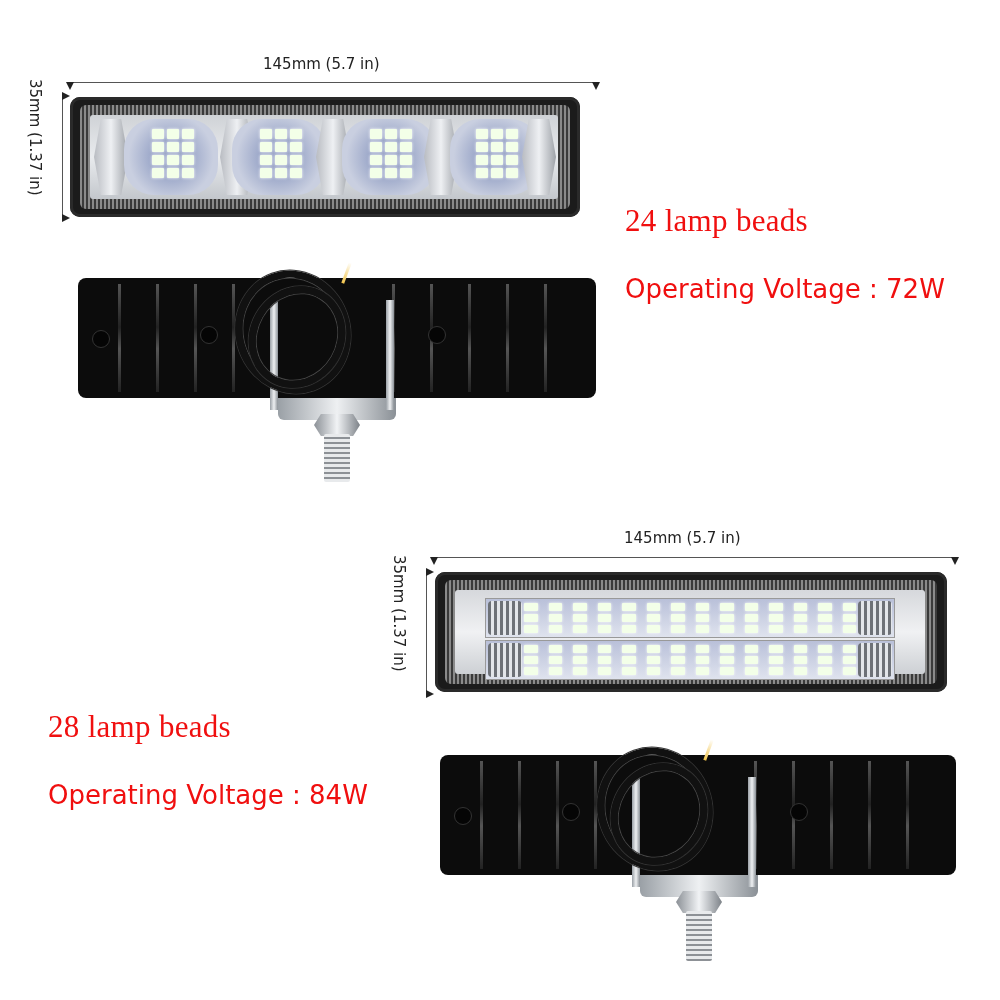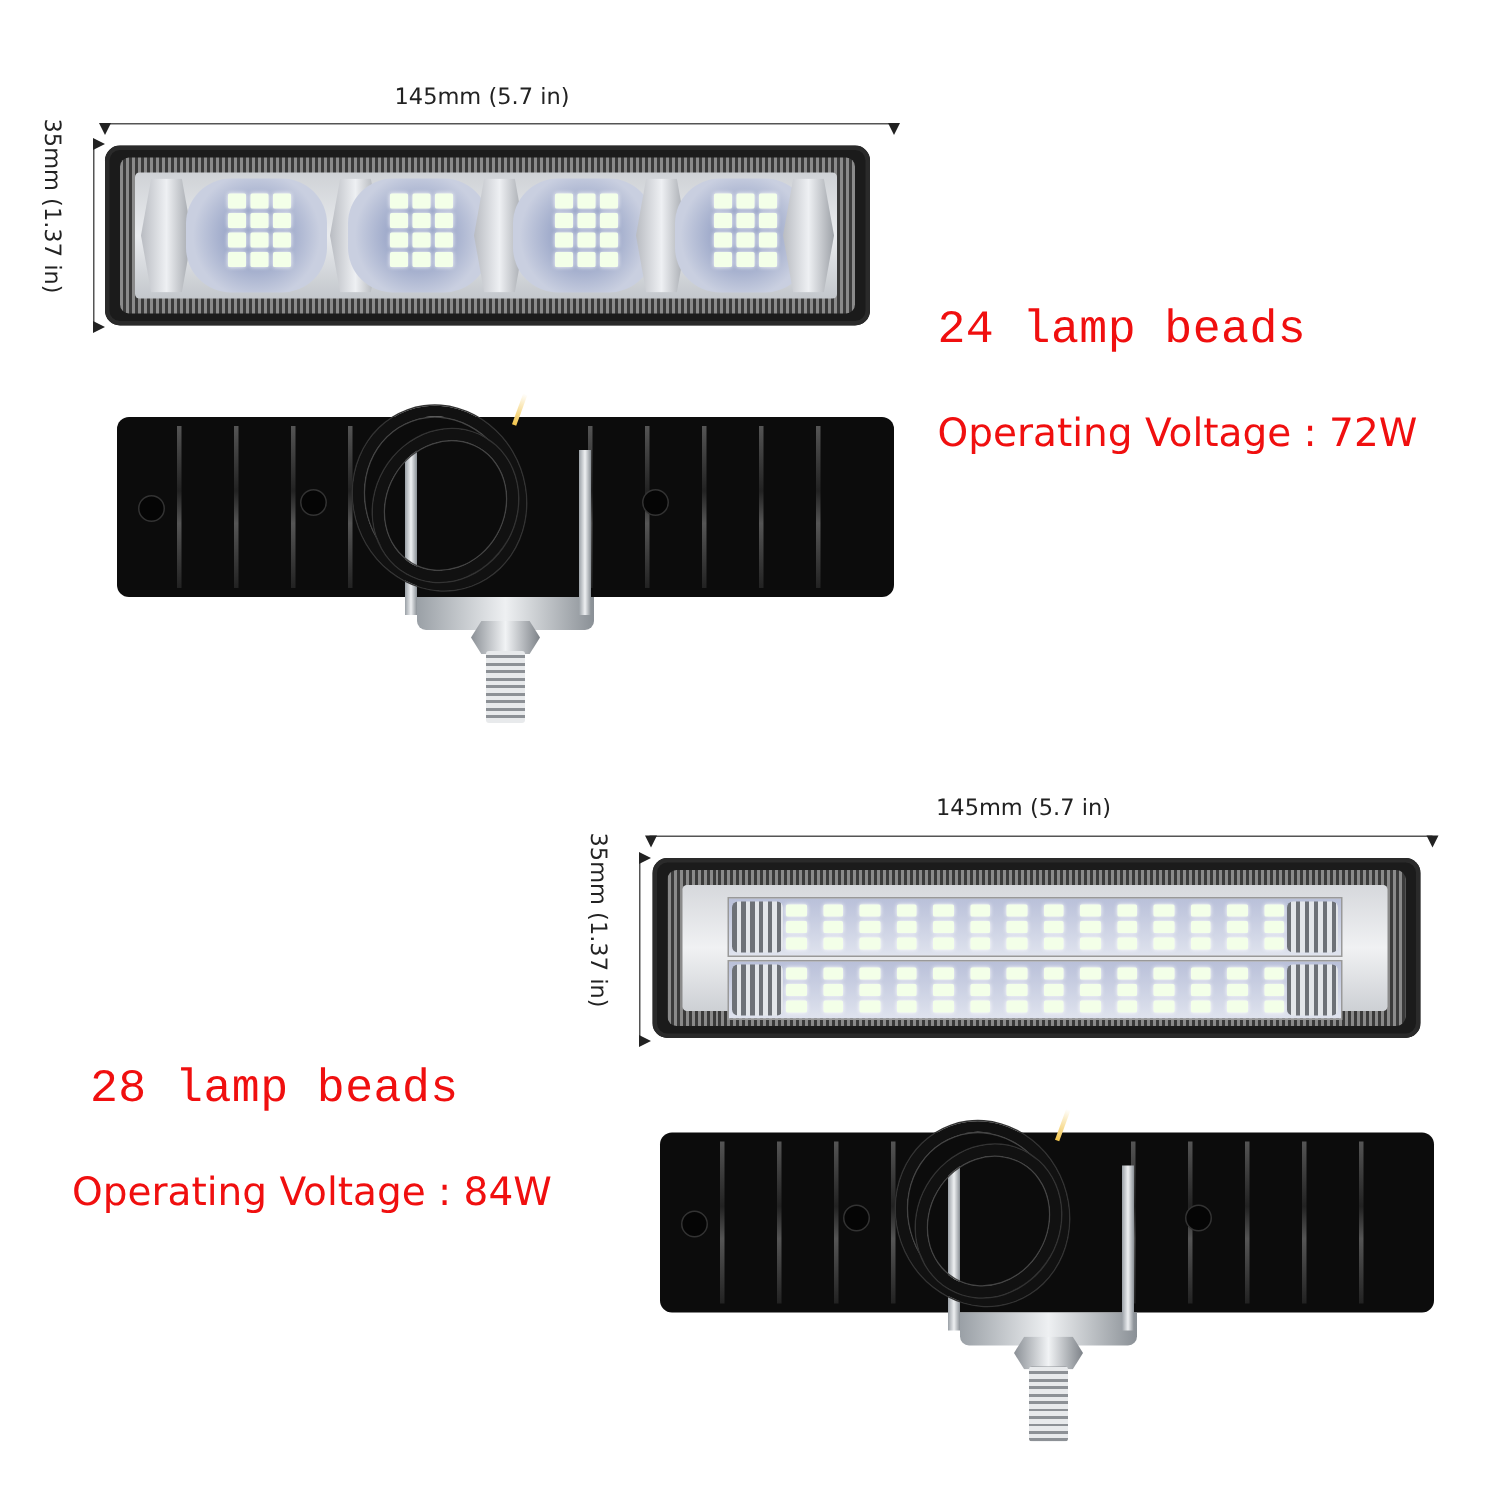--- a/index.html
+++ b/index.html
@@ -4,21 +4,21 @@
 <style>
   html,body{margin:0;padding:0;background:#fff;}
   body{width:1000px;height:1000px;position:relative;overflow:hidden;font-family:"DejaVu Sans",sans-serif;}
   .abs{position:absolute;}
   .dim-h{font-size:15px;color:#222;white-space:nowrap;font-family:"DejaVu Sans",sans-serif;}
   .dim-v{font-size:15px;color:#222;white-space:nowrap;transform:rotate(90deg);transform-origin:left top;font-family:"DejaVu Sans",sans-serif;}
   .hline{height:1px;background:#555;}
   .vline{width:1px;background:#555;}
   .arrow-down{width:0;height:0;border-left:4px solid transparent;border-right:4px solid transparent;border-top:8px solid #222;}
   .arrow-right{width:0;height:0;border-top:4px solid transparent;border-bottom:4px solid transparent;border-left:8px solid #222;}
-  .red-title{color:#f00f0f;font-size:31px;font-weight:500;font-family:Liberation Mono, monospace;white-space:nowrap;letter-spacing:0.3px;}
+  .red-title{color:#f00f0f;font-size:31px;font-weight:500;font-family:Liberation Serif, serif;white-space:nowrap;letter-spacing:0.3px;}
   .red-sub{color:#f00f0f;font-size:26px;font-family:"DejaVu Sans",sans-serif;white-space:nowrap;}
 
   
   .front{background:#1b1b1b;border-radius:10px;box-shadow:inset 0 0 0 3px #2a2a2a;}
   .front .rim{position:absolute;left:10px;top:8px;right:10px;bottom:8px;border-radius:6px;
      background:repeating-linear-gradient(90deg,#8a8a8a 0 2px,#3a3a3a 2px 4px);}
   .front .lens{position:absolute;left:20px;top:18px;right:22px;bottom:18px;background:linear-gradient(#cfd2d6,#e9ebee 50%,#c3c7cc);border-radius:3px;}
   .pod{position:absolute;top:4px;bottom:4px;border-radius:30px;background:radial-gradient(circle,#9aa6c8 30%,#c9cfe0 70%);}
   .led-grid{position:absolute;display:grid;gap:3px;}
   .led{background:#f3ffe8;box-shadow:0 0 3px #fff;border-radius:1px;}
@@ -254,21 +254,21 @@
           <div class="led"></div>
           <div class="led"></div>
           <div class="led"></div>
           <div class="led"></div>
       </div>
       <div class="end-cap" style="right:2px;"></div>
     </div>
   </div>
 </div>
 
-<div class="abs red-title" style="left:60px;top:709px;">28 lamp beads</div>
+<div class="abs red-title" style="left:48px;top:709px;">28 lamp beads</div>
 <div class="abs red-sub" style="left:48px;top:780px;">Operating Voltage : 84W</div>
 
 <div class="abs back" style="left:440px;top:755px;width:516px;height:120px;">
   <div class="fin" style="left:40px;"></div>
     <div class="fin" style="left:78px;"></div>
     <div class="fin" style="left:116px;"></div>
     <div class="fin" style="left:154px;"></div>
   <div class="fin" style="left:314px;"></div>
     <div class="fin" style="left:352px;"></div>
     <div class="fin" style="left:390px;"></div>

